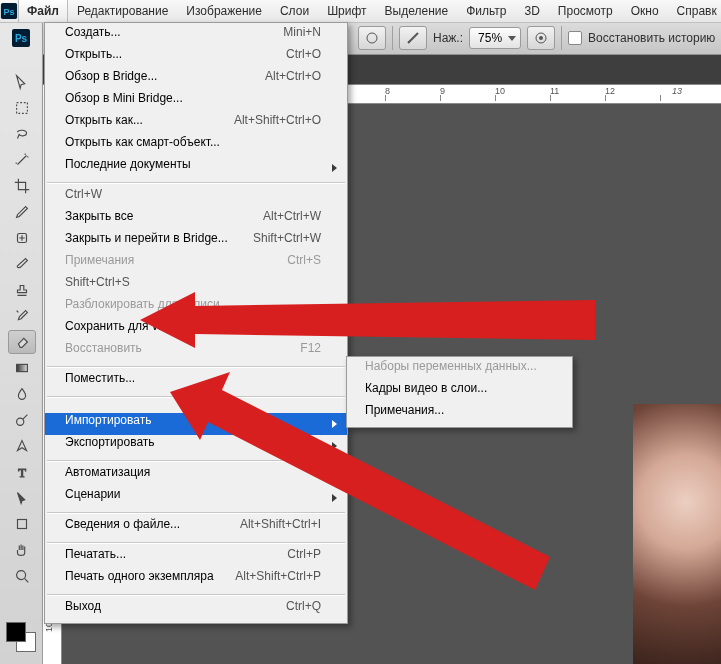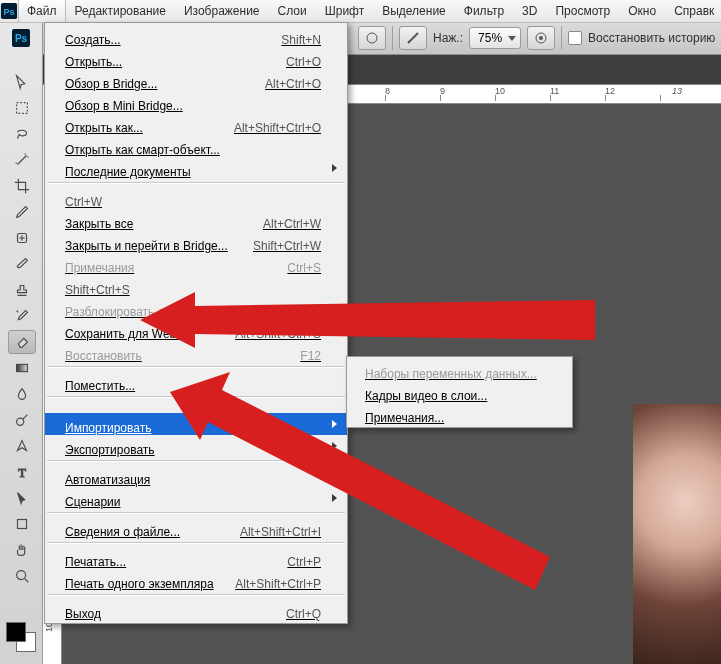--- a/index.html
+++ b/index.html
@@ -27,20 +27,21 @@
   }
   .menubar .ps svg { width:18px; height:18px; }
   .menubar .menuitem {
     padding: 0 9px; display:flex; align-items:center;
     color:#2d2d2d; cursor: default;
   }
   .menubar .menuitem.open {
     background: linear-gradient(#fefefe,#e9e9e9);
     border-left:1px solid #bcbcbc; border-right:1px solid #bcbcbc;
     padding: 0 8px;
+    font-weight: bold;
   }
 
   
   .optbar {
     position:absolute; left:0; top:22px; width:100%; height:32px;
     background: linear-gradient(#dcdcdc,#c5c5c5);
     border-bottom:1px solid #8f8f8f;
     display:flex; align-items:center; padding-left:42px;
     gap:6px; z-index:10;
   }
@@ -126,22 +127,22 @@
   }
 
   
   .menu {
     position:absolute; left:44px; top:22px; width:302px;
     background:#f0f0f0; border:1px solid #9a9a9a;
     box-shadow:3px 3px 6px rgba(0,0,0,0.35);
     z-index:60; padding:2px 0;
   }
   .mrow {
-    display:flex; align-items:flex-end; height:22px;
-    padding:0 26px 0 20px; position:relative; cursor:default;text-decoration:underline;
+    display:flex; align-items:flex-start; height:22px;
+    padding:0 26px 0 20px; position:relative; cursor:default;
   }
   .mrow .lbl { flex:1; }
   .mrow .sc { color:#555; font-size:12px; }
   .mrow.disabled .lbl, .mrow.disabled .sc { color:#9a9a9a; }
   .mrow .arrow {
     position:absolute; right:10px; top:7px; width:0;height:0;
     border-top:4px solid transparent; border-bottom:4px solid transparent; border-left:5px solid #3a3a3a;
   }
   .mrow.sel { background:#1a6bd8; color:#fff;margin-top:15px; }
   .mrow.sel .arrow { border-left-color:#fff; }
@@ -386,21 +387,21 @@
       <div class="tick" style="top: 465px;"></div>
       <span style="top: 520px;">10</span>
       <div class="tick" style="top: 520px;"></div>
     </div>
   <div class="photo"></div>
 </div>
 
 <div class="menu" id="file-menu">
     <div class="mrow">
       <span class="lbl">Создать...</span>
-      <span class="sc">Shift+N</span>
+      <span class="sc">Mini+N</span>
     </div>
     <div class="mrow">
       <span class="lbl">Открыть...</span>
       <span class="sc">Ctrl+O</span>
     </div>
     <div class="mrow">
       <span class="lbl">Обзор в Bridge...</span>
       <span class="sc">Alt+Ctrl+O</span>
     </div>
     <div class="mrow">

